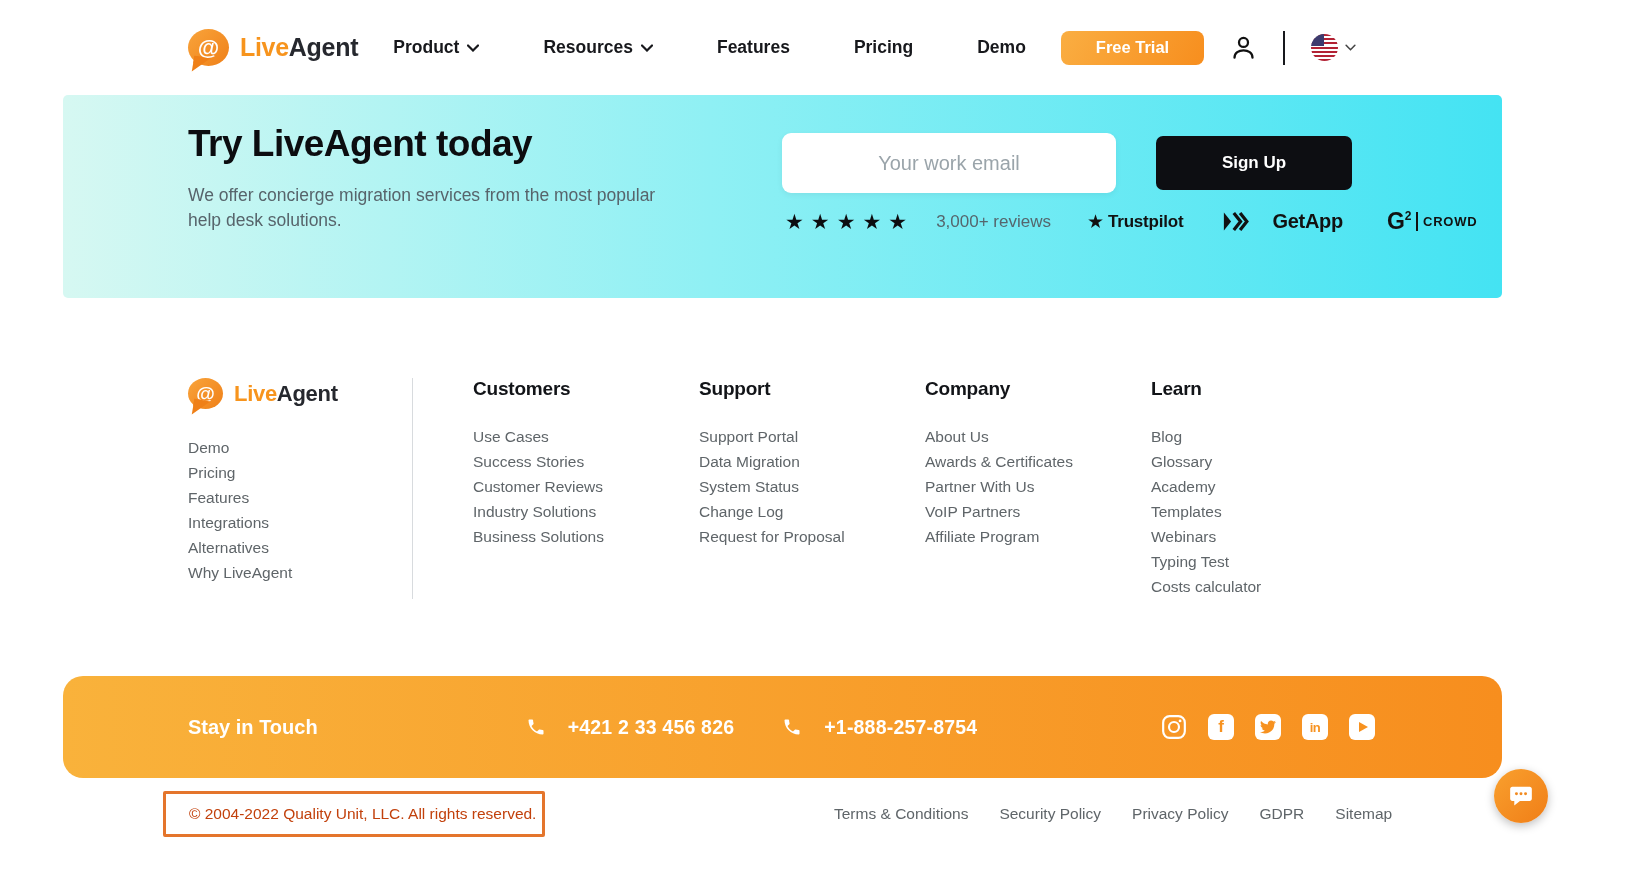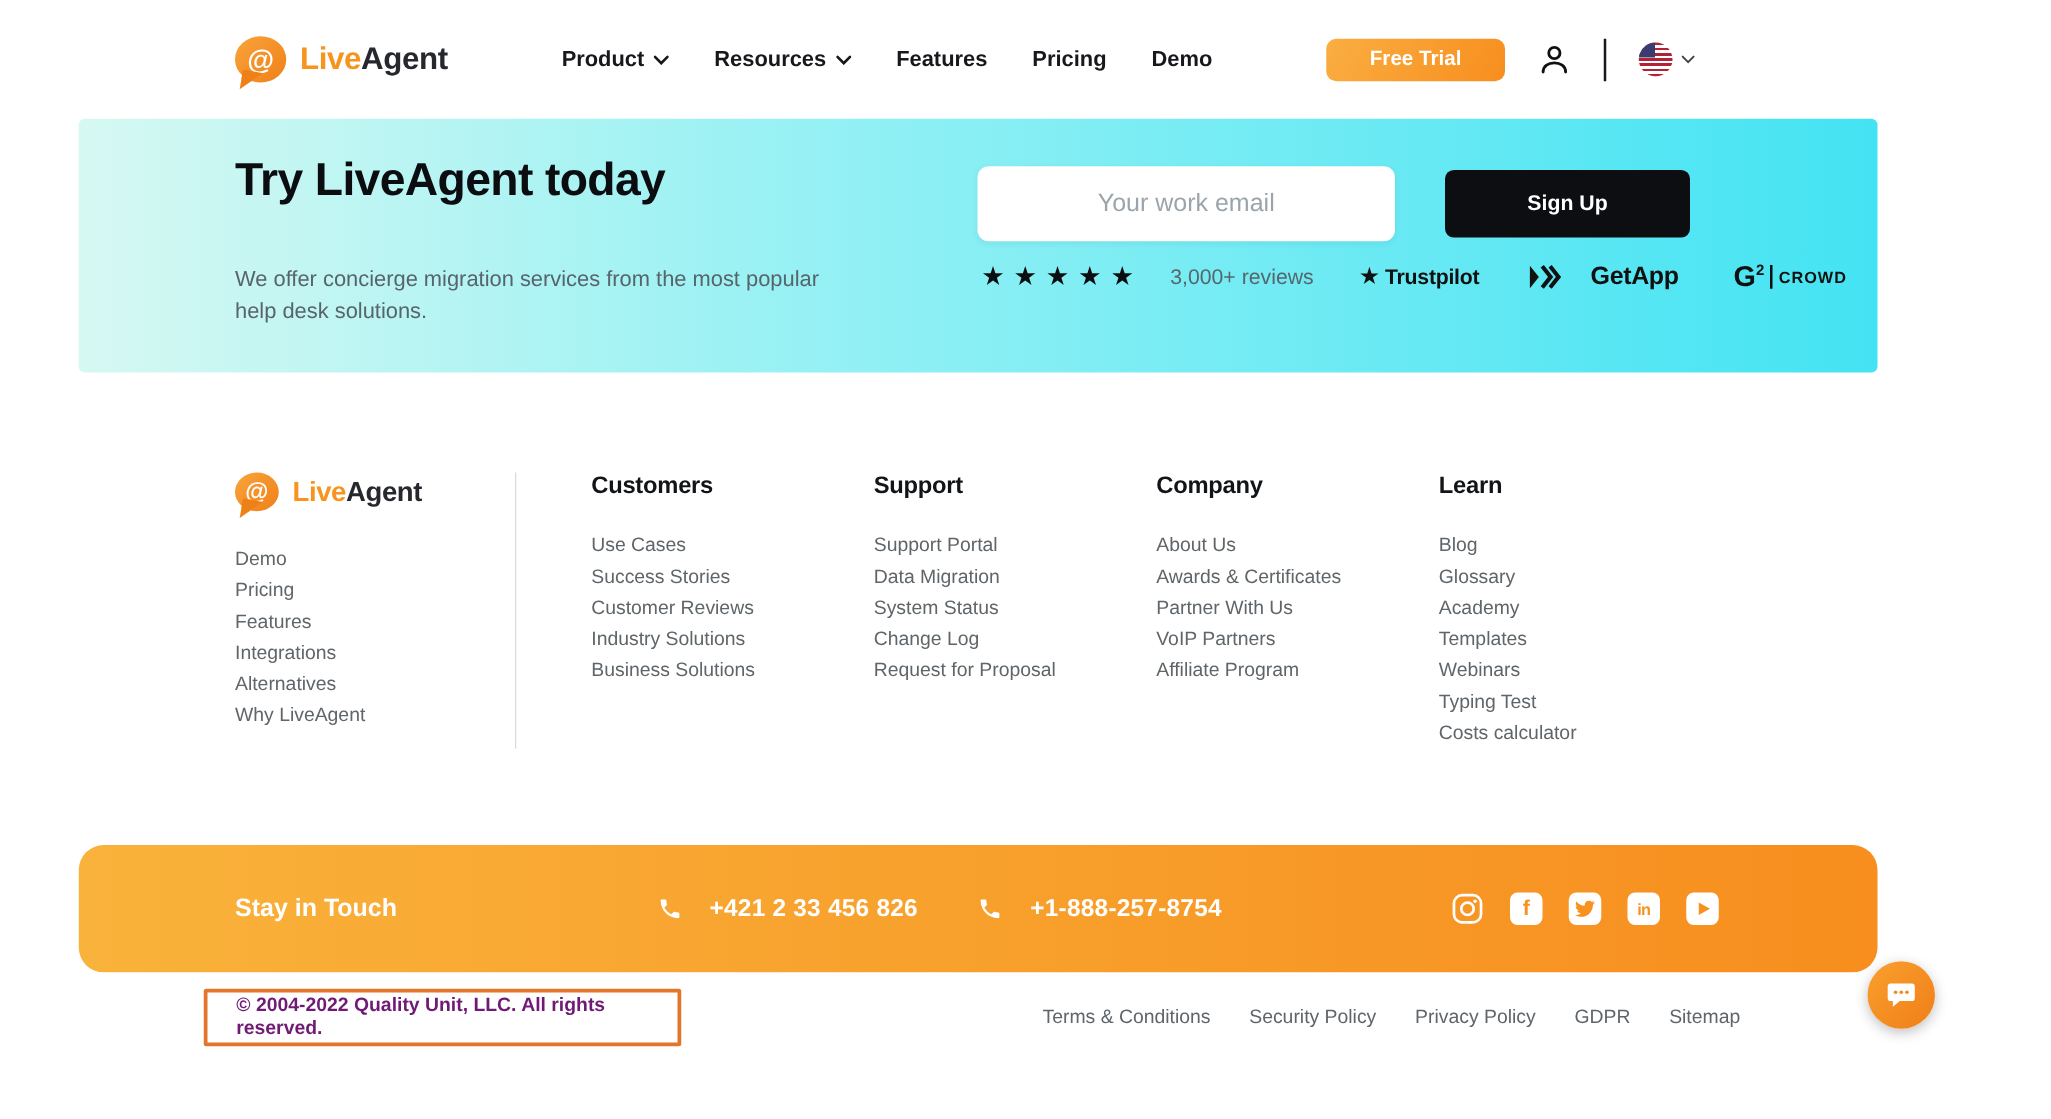--- a/index.html
+++ b/index.html
@@ -12,42 +12,42 @@
     padding:0 285px 0 188px; background:#fff; }
   .logo { display:flex; align-items:center; gap:11px; cursor:pointer; }
   .logo-bubble { position:relative; width:41px; height:37px; border-radius:50%;
     background:linear-gradient(135deg,#F9A43B,#EF8018); display:flex; align-items:center;
     justify-content:center; color:#fff; font-weight:800; font-size:22px; }
   .logo-bubble::after { content:""; position:absolute; left:5px; bottom:-7px;
     width:0; height:0; border:8px solid transparent; border-top-color:#EF8018;
     border-left-color:#EF8018; transform:rotate(10deg); }
   .logo-text { font-size:25px; font-weight:800; letter-spacing:-0.3px; }
   .logo-text .p1 { color:#F7941D; } .logo-text .p2 { color:#26282E; }
-  .nav { display:flex; align-items:center; gap:36px; }
+  .nav { display:flex; align-items:center; gap:64px; }
   .nav-item { display:flex; align-items:center; gap:8px; font-size:17.5px; font-weight:800;
     color:#17181C; cursor:pointer; }
   .right-group { display:flex; align-items:center; gap:26px; }
   .free-trial-btn { width:143px; height:34px; border:none; border-radius:8px;
     background:linear-gradient(120deg,#FAAE42,#F78E1E); color:#fff; font-weight:800;
     font-size:16.5px; cursor:pointer; font-family:inherit; }
   .account-icon { cursor:pointer; display:flex; }
   .hdr-divider { width:2px; height:34px; background:#17181C; }
   .lang { display:flex; align-items:center; gap:7px; cursor:pointer; }
   .flag { width:27px; height:27px; border-radius:50%; overflow:hidden; position:relative;
     background:repeating-linear-gradient(180deg,#B22234 0 2.1px,#fff 2.1px 4.2px); }
   .flag::before { content:""; position:absolute; left:0; top:0; width:13px; height:12px;
     background:#3C3B6E; }
 
   
   .cta { position:relative; margin-left:63px; width:1439px; height:203px; border-radius:5px;
     background:linear-gradient(90deg,#D6F8F2 0%,#8FF0F4 45%,#44E3F3 100%);padding-left:40px; }
   .cta-title { position:absolute; left:125px; top:28px; font-size:37px; font-weight:800;
     color:#0C0D10; letter-spacing:-0.5px; }
   .cta-sub { position:absolute; left:125px; top:88px; width:490px; font-size:17.5px;
-    line-height:25px; color:#57646B;margin-top:28px; }
+    line-height:25px; color:#57646B; }
   .cta-input { position:absolute; left:719px; top:38px; width:334px; height:60px;
     border:none; border-radius:9px; background:#fff; text-align:center; font-size:20px;
     color:#c2410c; font-family:inherit; outline:none; box-shadow:0 2px 6px rgba(0,0,0,0.06); }
   .cta-input::placeholder { color:#9AA4AA; }
   .signup-btn { position:absolute; left:1093px; top:41px; width:196px; height:54px;
     border:none; border-radius:7px; background:#0D0E12; color:#fff; font-weight:800;
     font-size:17px; cursor:pointer; font-family:inherit; }
   .reviews-row { position:absolute; left:722px; top:113px; display:flex; align-items:center; }
   .stars { font-size:21px; color:#0C0D10; letter-spacing:7px; }
   .reviews-count { margin-left:22px; font-size:17px; color:#55666D; }
@@ -92,21 +92,21 @@
   .soc-fb { font-weight:800; font-size:17px; }
   .soc-li { font-weight:800; font-size:13px; letter-spacing:-0.5px; }
   .yt-tri { width:0; height:0; border-left:9px solid #F79220; border-top:5.5px solid transparent;
     border-bottom:5.5px solid transparent; margin-left:2px; }
 
   
   .bottom-bar { position:relative; height:108px; background:#fff; }
   .copyright-box { position:absolute; left:163px; top:13px; width:382px; height:46px;
     border:3px solid #E4752C; border-radius:2px; display:flex; align-items:center;
     padding-left:23px; }
-  .copyright-text { font-size:15.5px; color:#701a75;font-weight:bold; }
+  .copyright-text { font-size:15.5px; color:#c2410c; }
   .bottom-links { position:absolute; left:834px; top:13px; height:46px; display:flex;
     align-items:center; gap:31px; }
   .blink { font-size:15.5px; color:#5F6569; cursor:pointer; text-decoration:none; }
 
   
   .chat-btn { position:absolute; right:93px; bottom:72px; width:54px; height:54px;
     border-radius:50%; background:linear-gradient(135deg,#F9A02E,#F07E17);
     box-shadow:0 3px 10px rgba(0,0,0,0.25); display:flex; align-items:center;
     justify-content:center; cursor:pointer; }
 </style>

